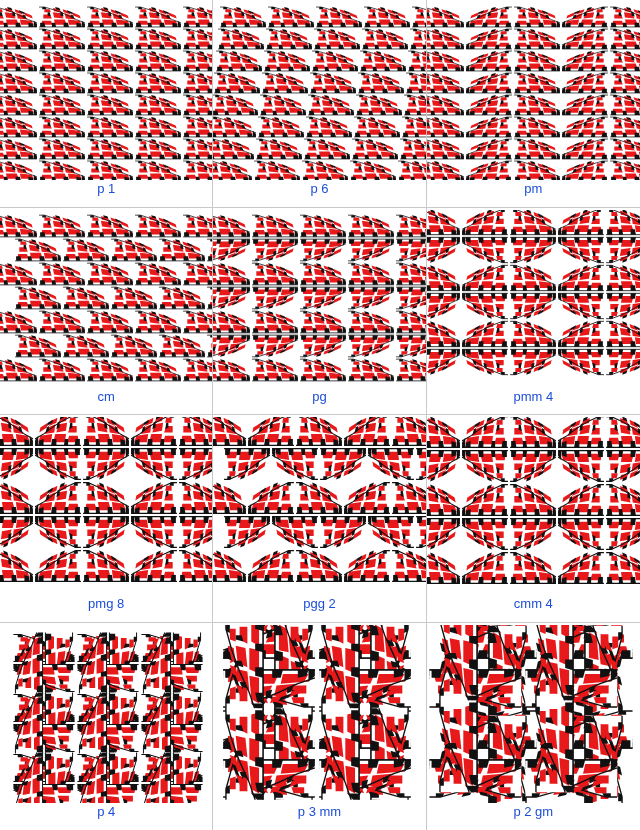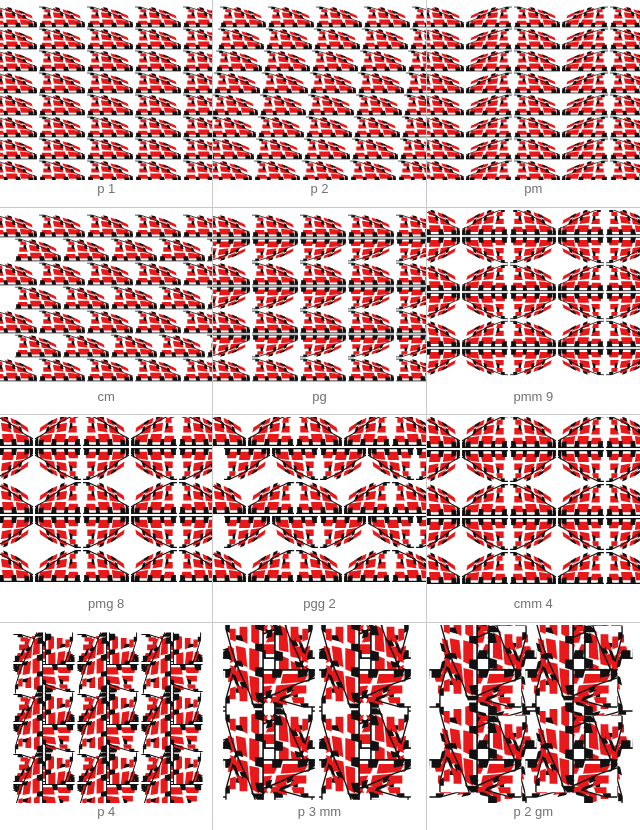--- a/index.html
+++ b/index.html
@@ -37,21 +37,21 @@
   .cell.row4 { border-bottom: none; }
   .art {
     position: relative;
     width: 100%;
     height: 178px;
     overflow: hidden;
   }
   .art svg { display: block; }
   .caption {
     font-size: 13px;
-    color: #737373;
+    color: #1d4ed8;
     line-height: 18px;
     height: 20px;
     text-align: center;
     user-select: none;
   }
 </style>
 </head>
 <body>
 
 <svg width="0" height="0" style="position:absolute" aria-hidden="true">
@@ -335,21 +335,21 @@
             <use href="#motif"></use>
           </g>
           <g transform="translate(136,158) scale(1.067,1.048)">
             <use href="#motif"></use>
           </g>
           <g transform="translate(184,158) scale(1.067,1.048)">
             <use href="#motif"></use>
           </g>
         </svg>
       </div>
-      <div class="caption">p 2</div>
+      <div class="caption">p 6</div>
     </div>
     <div class="cell col3">
       <div class="art">
         <svg width="213" height="178" viewBox="0 0 213 178">
           <g transform="translate(-10,4) scale(1.067,1.048)">
             <use href="#motif"></use>
           </g>
           <g transform="translate(86,4) scale(-1.067,1.048)">
             <use href="#motif"></use>
           </g>
@@ -783,21 +783,21 @@
             <use href="#motif"></use>
           </g>
           <g transform="translate(178,166) scale(-1.067,-1.333)">
             <use href="#motif"></use>
           </g>
           <g transform="translate(178,166) scale(1.067,-1.333)">
             <use href="#motif"></use>
           </g>
         </svg>
       </div>
-      <div class="caption">pmm 9</div>
+      <div class="caption">pmm 4</div>
     </div>
     <div class="cell">
       <div class="art">
         <svg width="213" height="178" viewBox="0 0 213 178">
           <g transform="translate(-14,-4) scale(1.067,1.619)">
             <use href="#motif"></use>
           </g>
           <g transform="translate(82,-4) scale(-1.067,1.619)">
             <use href="#motif"></use>
           </g>

